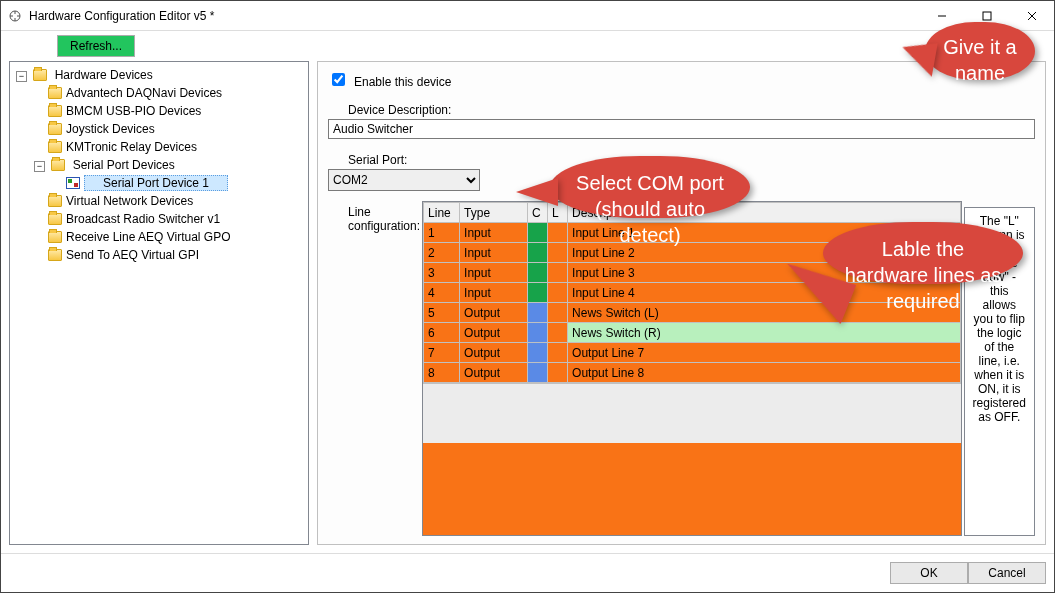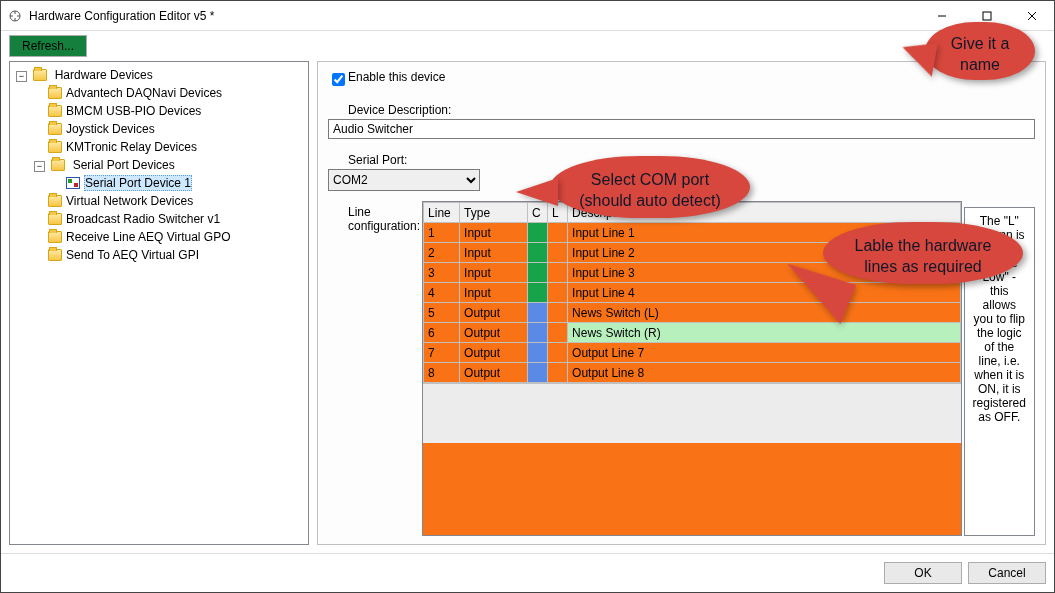--- a/index.html
+++ b/index.html
@@ -45,23 +45,24 @@
     cursor: pointer;
   }
 
   .toolbar {
     padding: 4px 8px;
   }
   .refresh-btn {
     font-family: inherit;
     font-size: 12px;
     padding: 3px 12px;
-    background: #15803d;
+    background: #22c55e;
     border: 1px solid #acacac;
     cursor: pointer;
+    margin-left: 48px;
   }
 
   .content {
     flex: 1;
     display: flex;
     gap: 8px;
     padding: 0 8px 8px 8px;
     min-height: 0;
   }
   .tree-panel {
@@ -130,24 +131,24 @@
     position:absolute;
     width:4px;height:4px;
     background:#2a9a2a;
   }
   .leaf-icon::before{ top:1px; left:1px; }
   .leaf-icon::after{ bottom:1px; right:1px; background:#c02828;}
   .tree .label { cursor: default; }
   .tree .selected {
     background: #cde8ff;
     border: 1px dotted #5a9de0;
-    padding: 0 0;
-  }
-
-  .checkbox-row { display: flex; align-items: flex-start; }
+    padding: 0 18px;
+  }
+
+  .checkbox-row { display: flex; align-items: flex-end; gap: 6px; }
   .checkbox-row input { width:13px;height:13px; }
 
   .field-label { margin-top: 4px; margin-bottom: 2px; padding-left: 4px; margin-left: 16px; }
   .desc-input {
     width: 100%;
     font-family: inherit;
     font-size: 12px;
     padding: 2px 4px;
     border: 1px solid #7a7a7a;
   }
@@ -199,41 +200,41 @@
     padding:6px 8px;
     text-align:center;
     font-size:12px;
     color:#000;
     margin-top:6px;
   }
 
   .dialog-buttons {
     display:flex;
     justify-content:flex-end;
-    gap:6px;
+    gap:0;
     padding:8px;
     border-top:1px solid #ddd;
   }
   .dialog-buttons button {
     width:78px;
     padding:3px 0;
     font-family:inherit; font-size:12px;
     background:#e9e9e9;
     border:1px solid #acacac;
     cursor:pointer;
   }
 
   
   .callout {
     position:absolute;
     background:#d8473d;
-    color:#0f172a;
+    color:#ffffff;
     border-radius:50%/50%;
     padding:14px 18px;
-    font-size:16px;
+    font-size:20px;
     text-align:center;
     line-height:1.3;
     box-shadow:3px 3px 6px rgba(0,0,0,0.35);
     z-index:20;
   }
   .callout .tail {
     position:absolute;
     width:0;height:0;
   }
   .co1 { top:22px; right:20px; width:110px; height:58px; border-radius:55px/32px; padding-top:12px;}

